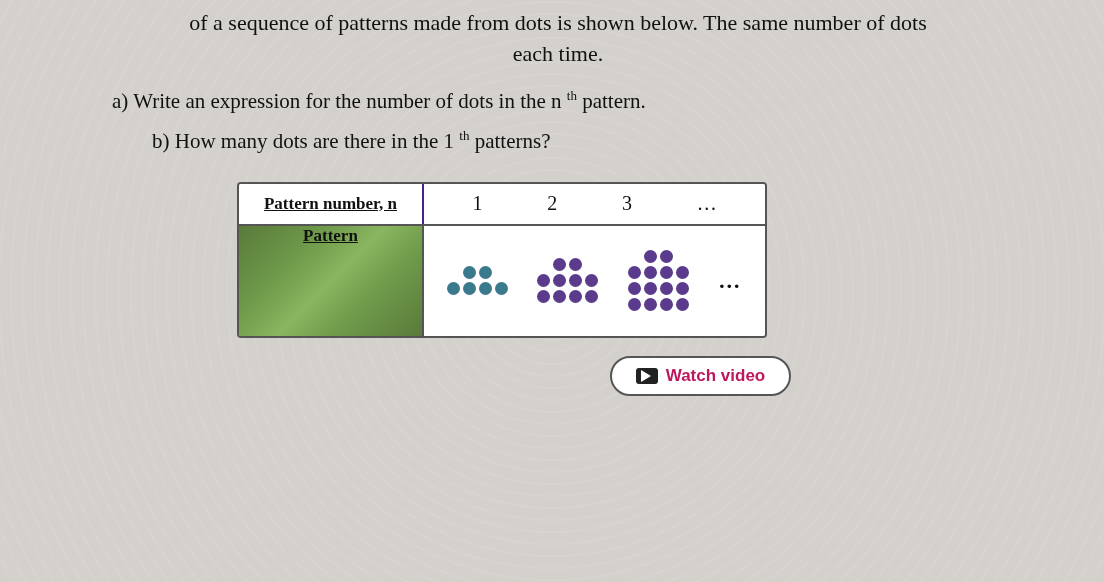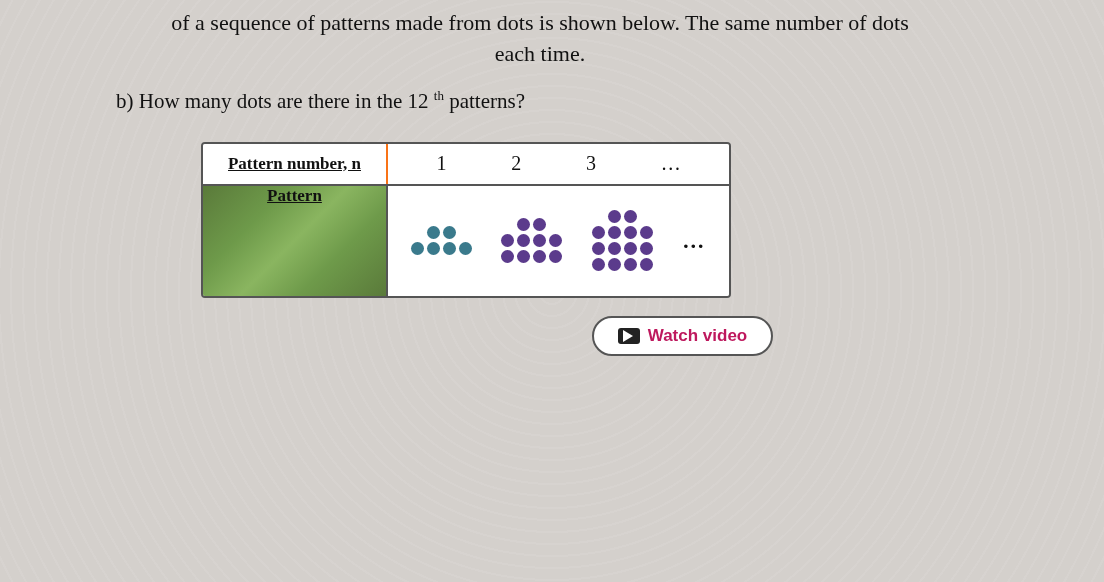--- a/index.html
+++ b/index.html
@@ -12,21 +12,21 @@
       font-family: Georgia, 'Times New Roman', serif;
       overflow: hidden;
       position: relative;
     }
 
     .content-area {
       position: absolute;
       top: 0;
       left: 0;
       width: 100%;
-      padding: 8px 40px 20px 16px;
+      padding: 8px 40px 20px 52px;
     }
 
     .header-text {
       text-align: center;
       font-size: 22px;
       color: #111;
       line-height: 1.4;
       margin-bottom: 18px;
     }
 
@@ -70,21 +70,21 @@
       display: flex;
       flex-direction: row;
       align-items: stretch;
       border-bottom: 2px solid #555;
     }
 
     .label-cell {
       width: 185px;
       min-width: 185px;
       background: white;
-      border-right: 2px solid #f97316;
+      border-right: 2px solid #4c1d95;
       padding: 10px 12px;
       font-size: 17px;
       font-weight: bold;
       color: #111;
       display: flex;
       align-items: center;
       justify-content: center;
       text-decoration: underline;
     }
 
@@ -206,24 +206,30 @@
   </style>
 </head>
 <body>
 
 <div class="content-area">
   <div class="header-text">
     <span>of a sequence of patterns made from dots is shown below. The same number of dots</span><br>
     <span>each time.</span>
   </div>
 
+  <div class="question-a">
+    <span>a)</span>
+    <span>Write an expression for the number of dots in the n</span>
+    <sup>th</sup>
+    <span>pattern.</span>
+  </div>
 
   <div class="question-b">
     <span>b)</span>
-    <span>How many dots are there in the 12</span>
+    <span>How many dots are there in the 1</span>
     <sup>th</sup>
     <span>patterns?</span>
   </div>
 
   <div class="table-section">
     <div class="pattern-table">
 
       <div class="table-header-row">
         <div class="label-cell">
           <span>Pattern number, n</span>

